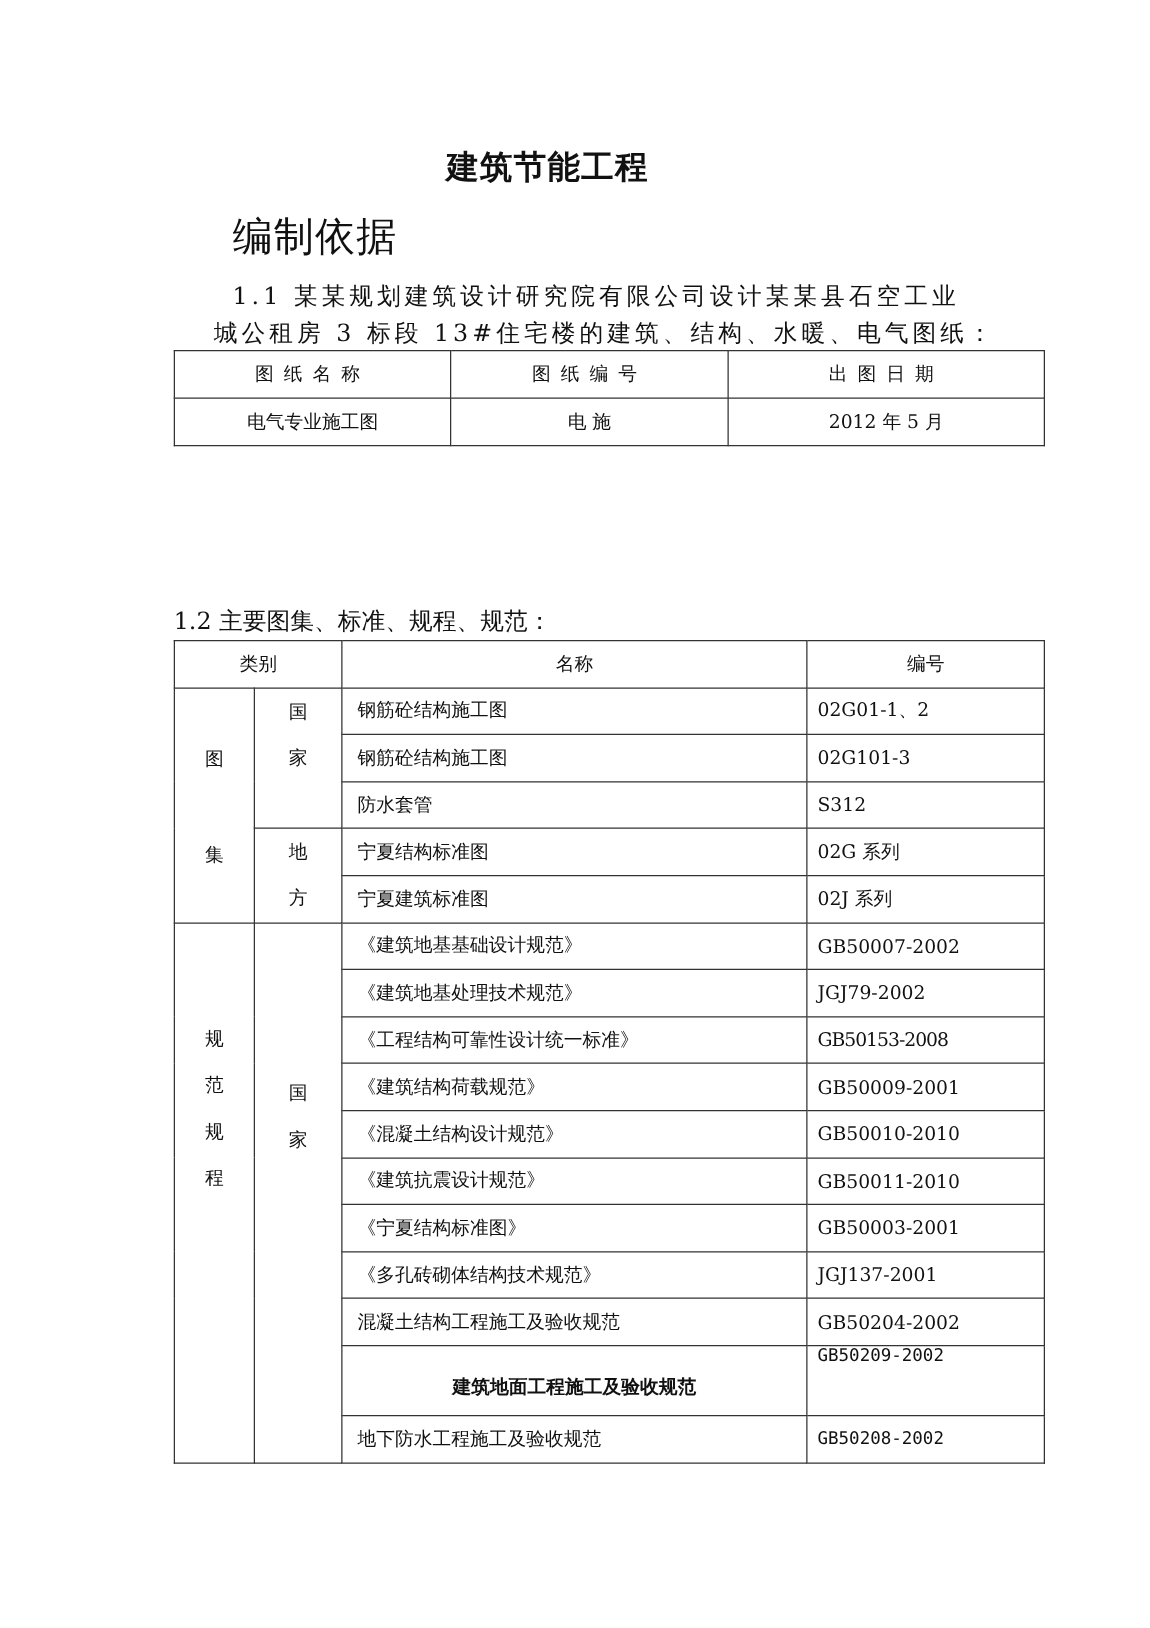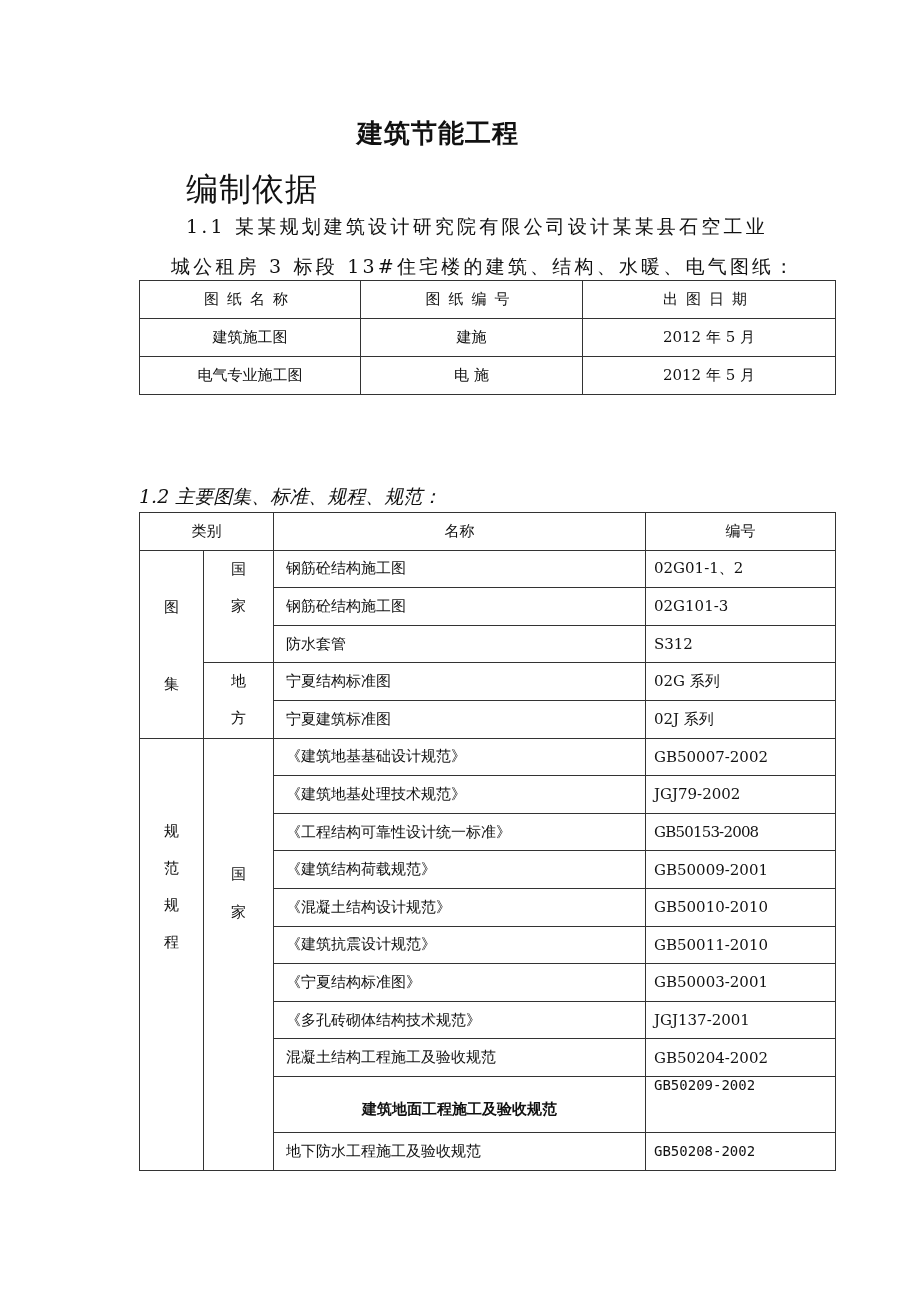--- a/index.html
+++ b/index.html
@@ -35,29 +35,28 @@
     font-weight: normal;
     letter-spacing: 1px;
   }
   .para {
     position: absolute;
     left: 186px;
     font-size: 19px;
     letter-spacing: 3.2px;
     white-space: nowrap;
   }
-  .para.line1 { top: 214px; text-align: center; }
+  .para.line1 { top: 224px; text-align: center; }
   .para.line2 { top: 254px; left: 171px; }
   .sub-heading {
     position: absolute;
     left: 139px;
     top: 484px;
     font-size: 19px;
     white-space: nowrap;
-    font-style: italic;
   }
   table {
     position: absolute;
     border-collapse: collapse;
     table-layout: fixed;
   }
   td, th {
     border: 1.5px solid #333333;
     padding: 0;
     font-weight: normal;
@@ -120,25 +119,20 @@
     <col style="width:222px">
     <col style="width:253px">
   </colgroup>
   <tbody>
       <tr>
     <th>图纸名称</th>
     <th>图纸编号</th>
     <th>出图日期</th>
   </tr>
   <tr>
-    <td>建筑施工图</td>
-    <td>建施</td>
-    <td>2012 年  5  月</td>
-  </tr>
-  <tr>
     <td>电气专业施工图</td>
     <td>电 施</td>
     <td>2012 年  5  月</td>
   </tr>
 </tbody>
   </table>
 
 <div class="sub-heading">1.2 主要图集、标准、规程、规范：</div>
 
 <table id="standards-table">

